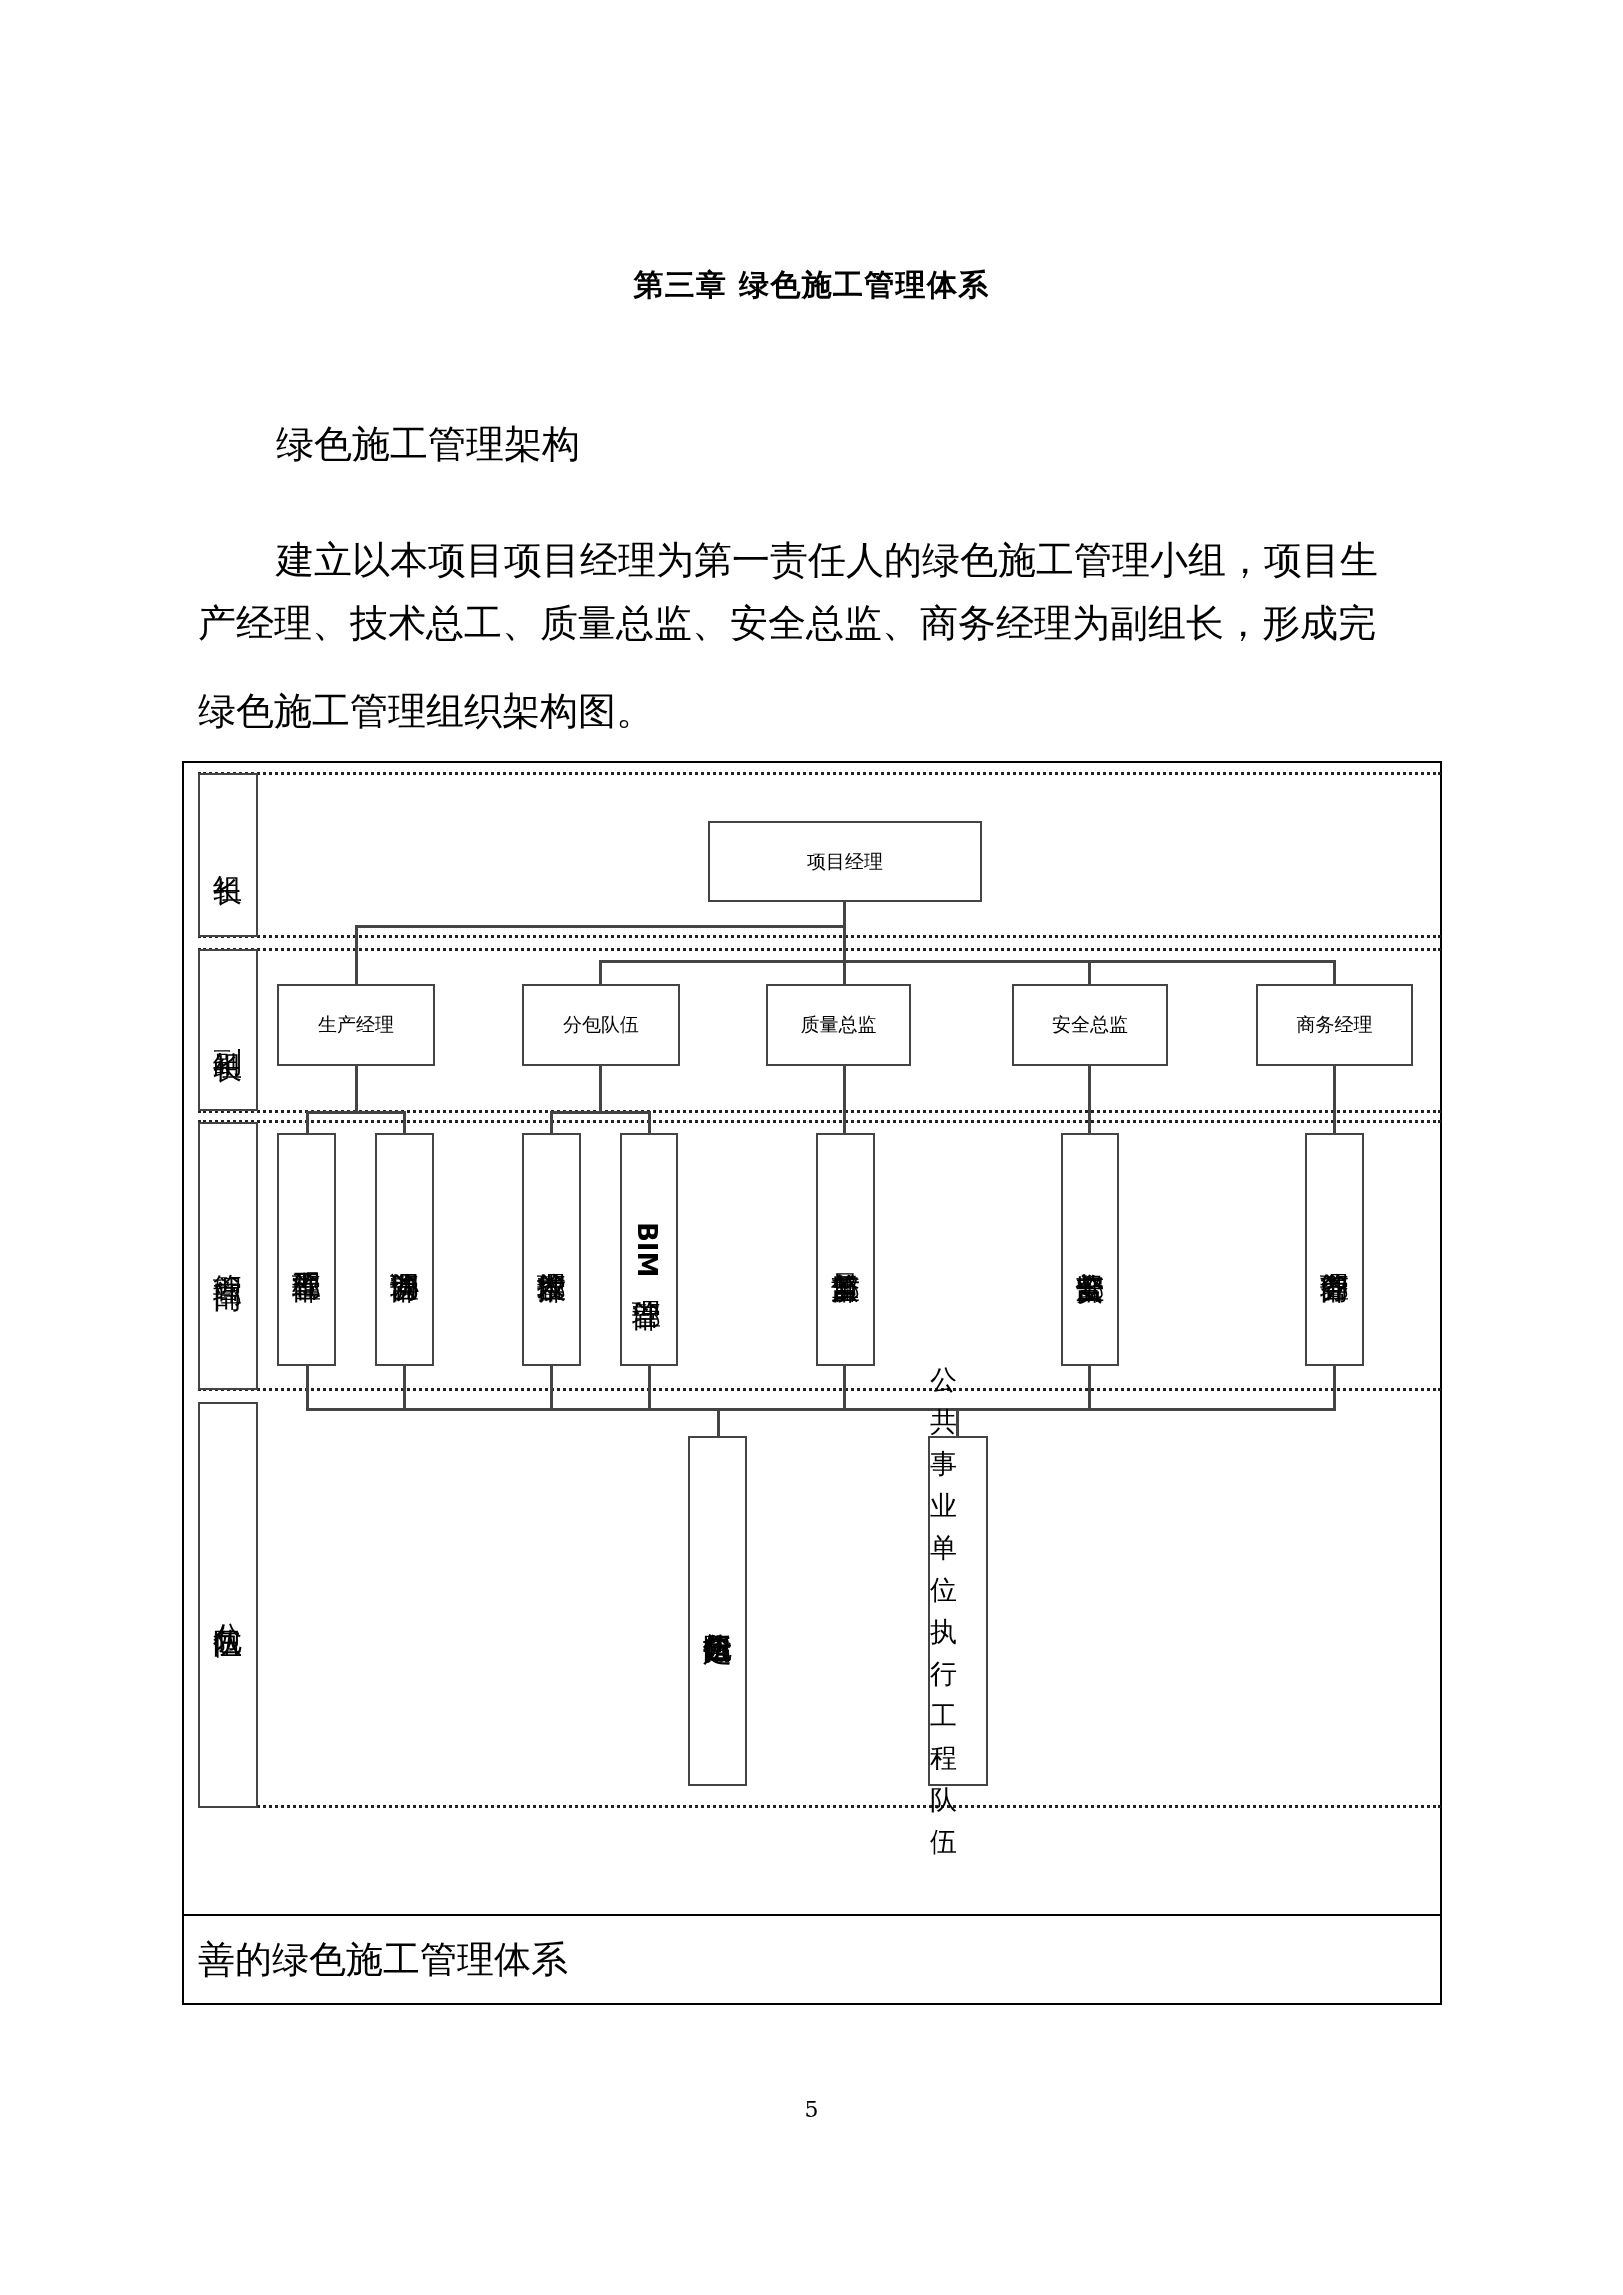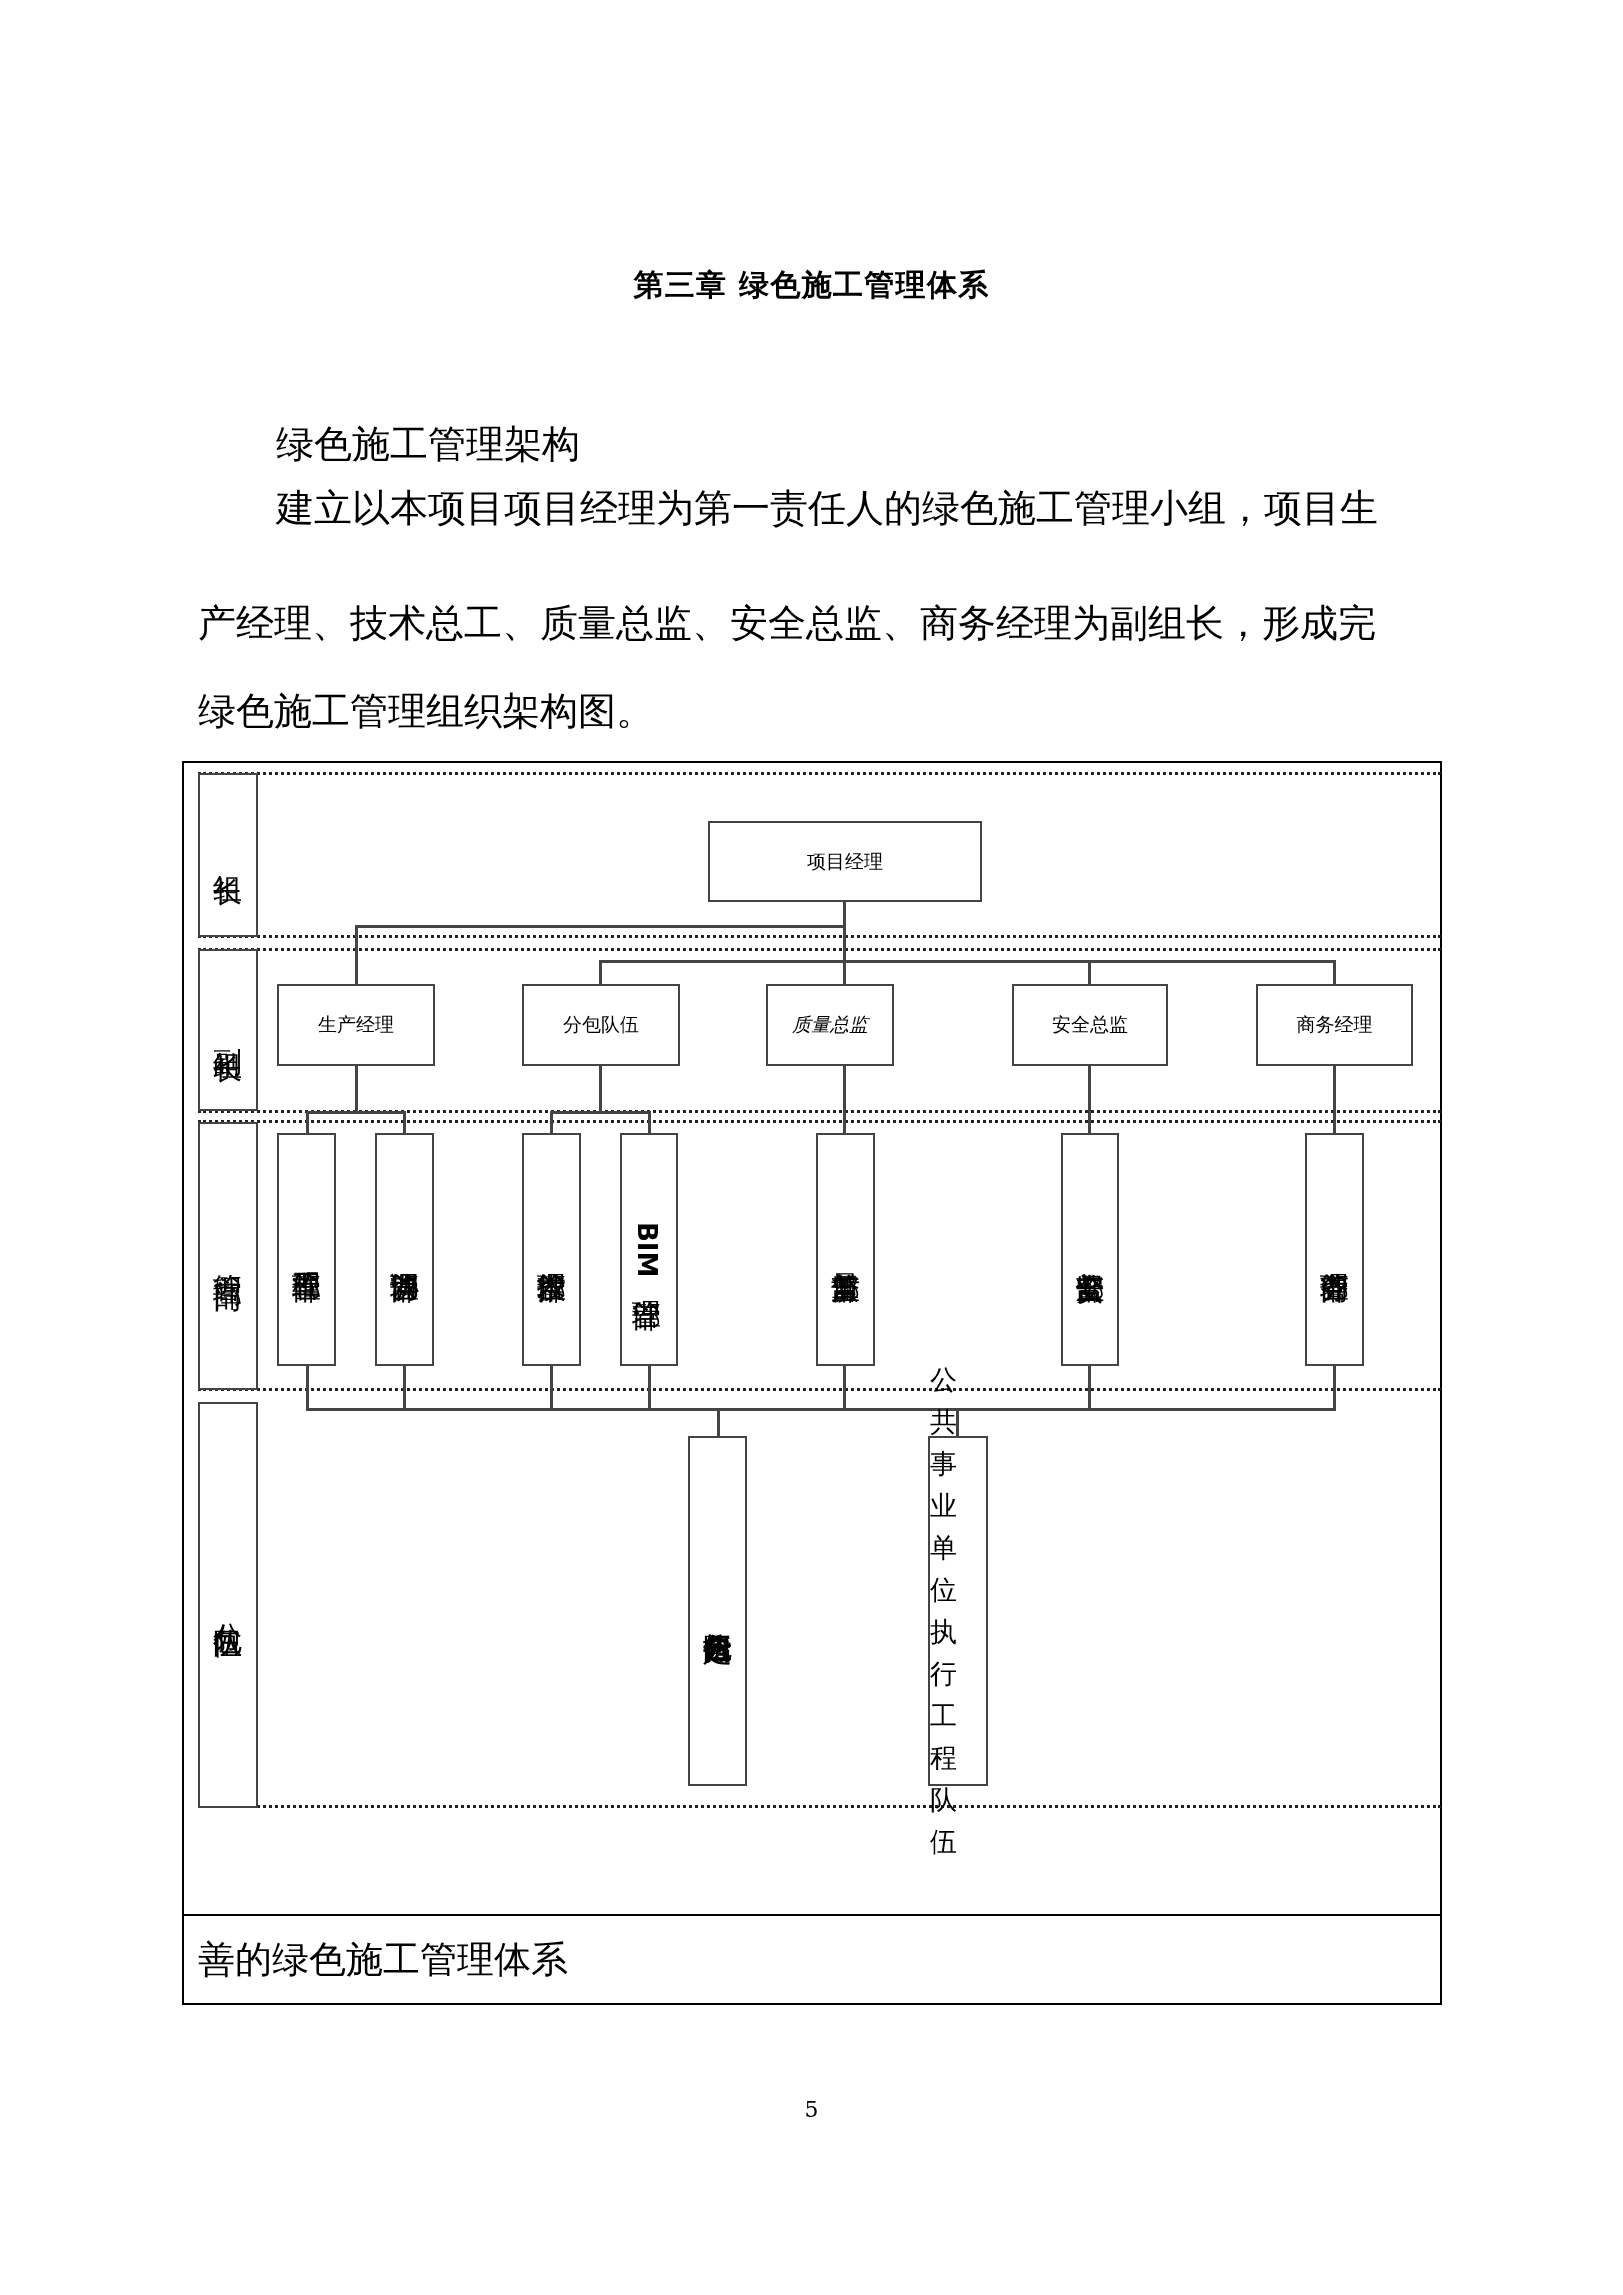--- a/index.html
+++ b/index.html
@@ -20,21 +20,21 @@
   .bim{writing-mode:vertical-rl;font-size:29px;}
   .bim b{font-family:"DejaVu Sans","Liberation Sans",sans-serif;font-weight:bold;font-size:26px;text-orientation:sideways;}
   .ln{background:#444;position:absolute;}
   .pageno{left:0;width:1623px;text-align:center;top:2097px;font-size:22px;}
 </style>
 </head>
 <body>
 
 <div class="abs title">第三章  绿色施工管理体系</div>
 <div class="abs para" style="left:276px;top:400px;">绿色施工管理架构</div>
-<div class="abs para" style="left:276px;top:464px;">建立以本项目项目经理为第一责任人的绿色施工管理小组，项目生</div>
+<div class="abs para" style="left:276px;top:516px;">建立以本项目项目经理为第一责任人的绿色施工管理小组，项目生</div>
 <div class="abs para" style="left:198px;top:579px;">产经理、技术总工、质量总监、安全总监、商务经理为副组长，形成完</div>
 <div class="abs para" style="left:198px;top:667px;">绿色施工管理组织架构图。</div>
 
 <div class="abs frame"></div>
 <div class="abs caption-divider"></div>
 <div class="abs caption">善的绿色施工管理体系</div>
 
 <div class="abs band" style="top:772px;height:166px;"></div>
 <div class="abs band" style="top:948px;height:165px;"></div>
 <div class="abs band" style="top:1120px;height:271px;"></div>
@@ -89,21 +89,21 @@
 <div class="abs box hbox" style="left:708px;top:821px;width:274px;height:81px;">
     <span>项目经理</span>
   </div>
 
 <div class="abs box hbox" style="left:277px;top:984px;width:158px;height:82px;">
     <span>生产经理</span>
   </div>
 <div class="abs box hbox" style="left:522px;top:984px;width:158px;height:82px;">
     <span>分包队伍</span>
   </div>
-<div class="abs box hbox" style="left:766px;top:984px;width:128px;height:82px;font-style:italic;">
+<div class="abs box hbox" style="left:766px;top:984px;width:145px;height:82px;">
     <span>质量总监</span>
   </div>
 <div class="abs box hbox" style="left:1012px;top:984px;width:156px;height:82px;">
     <span>安全总监</span>
   </div>
 <div class="abs box hbox" style="left:1256px;top:984px;width:157px;height:82px;">
     <span>商务经理</span>
   </div>
 
 <div class="abs box vbox" style="left:277px;top:1133px;width:59px;height:233px;">

